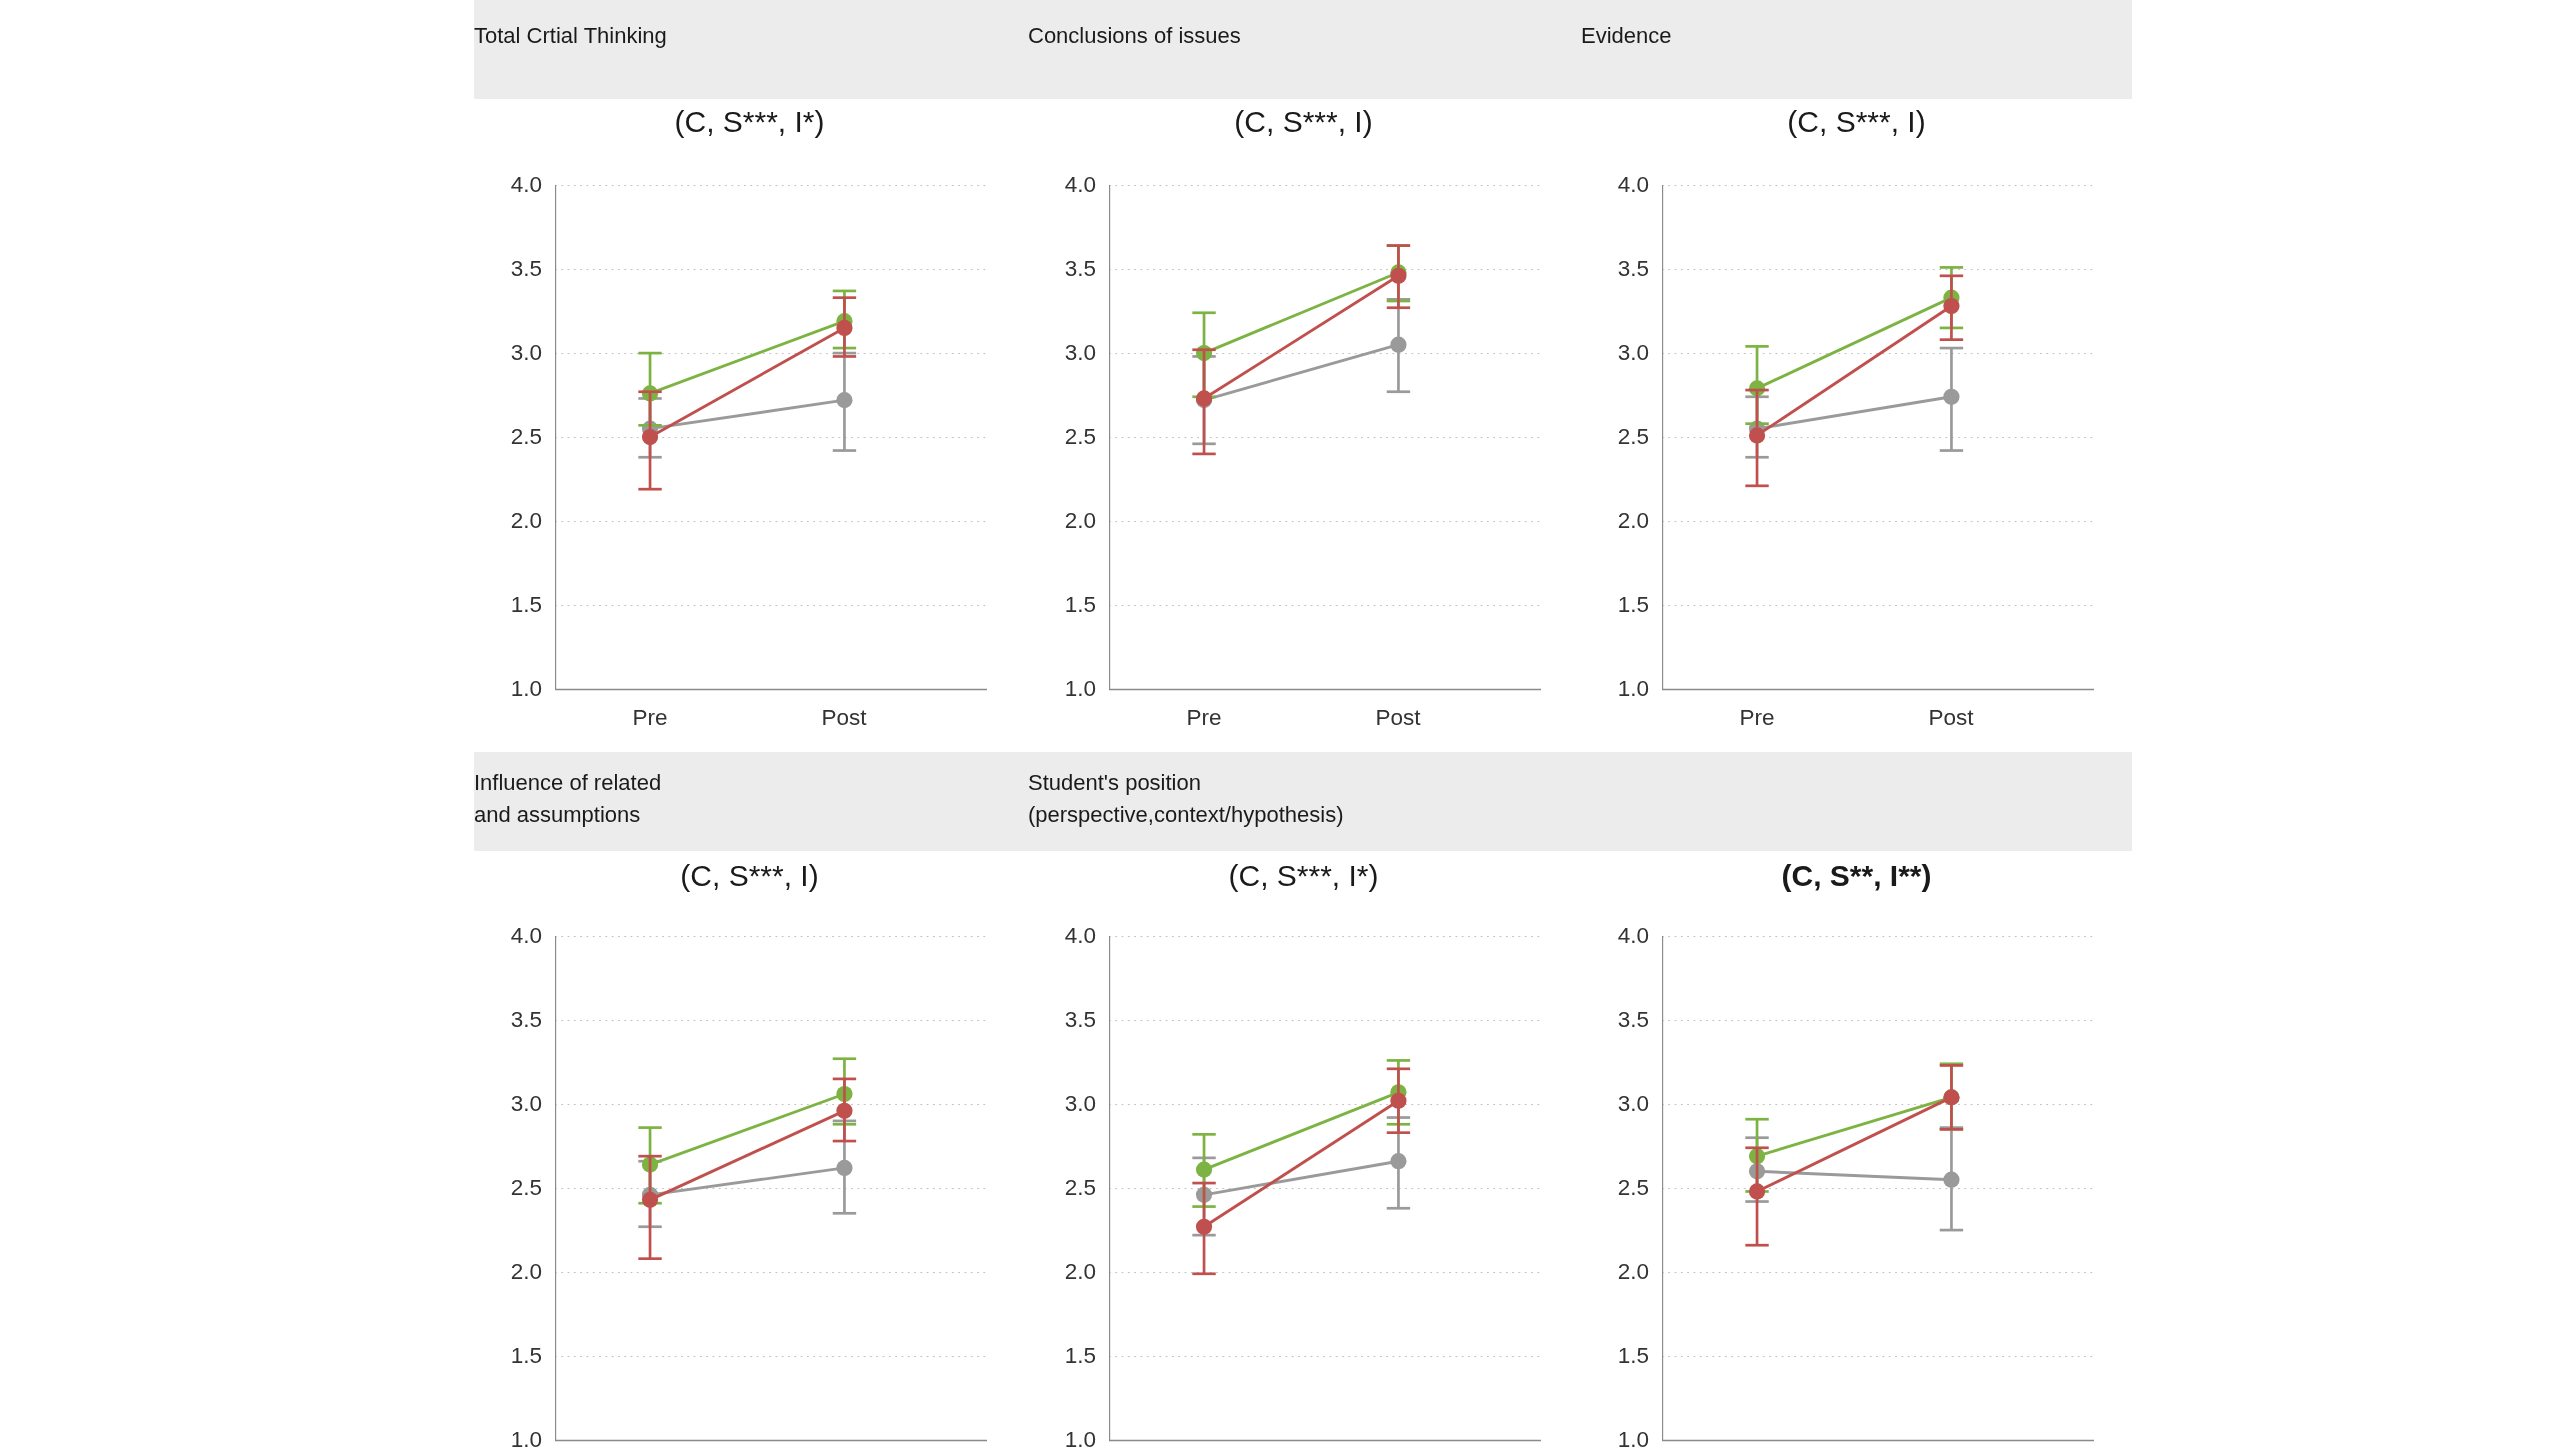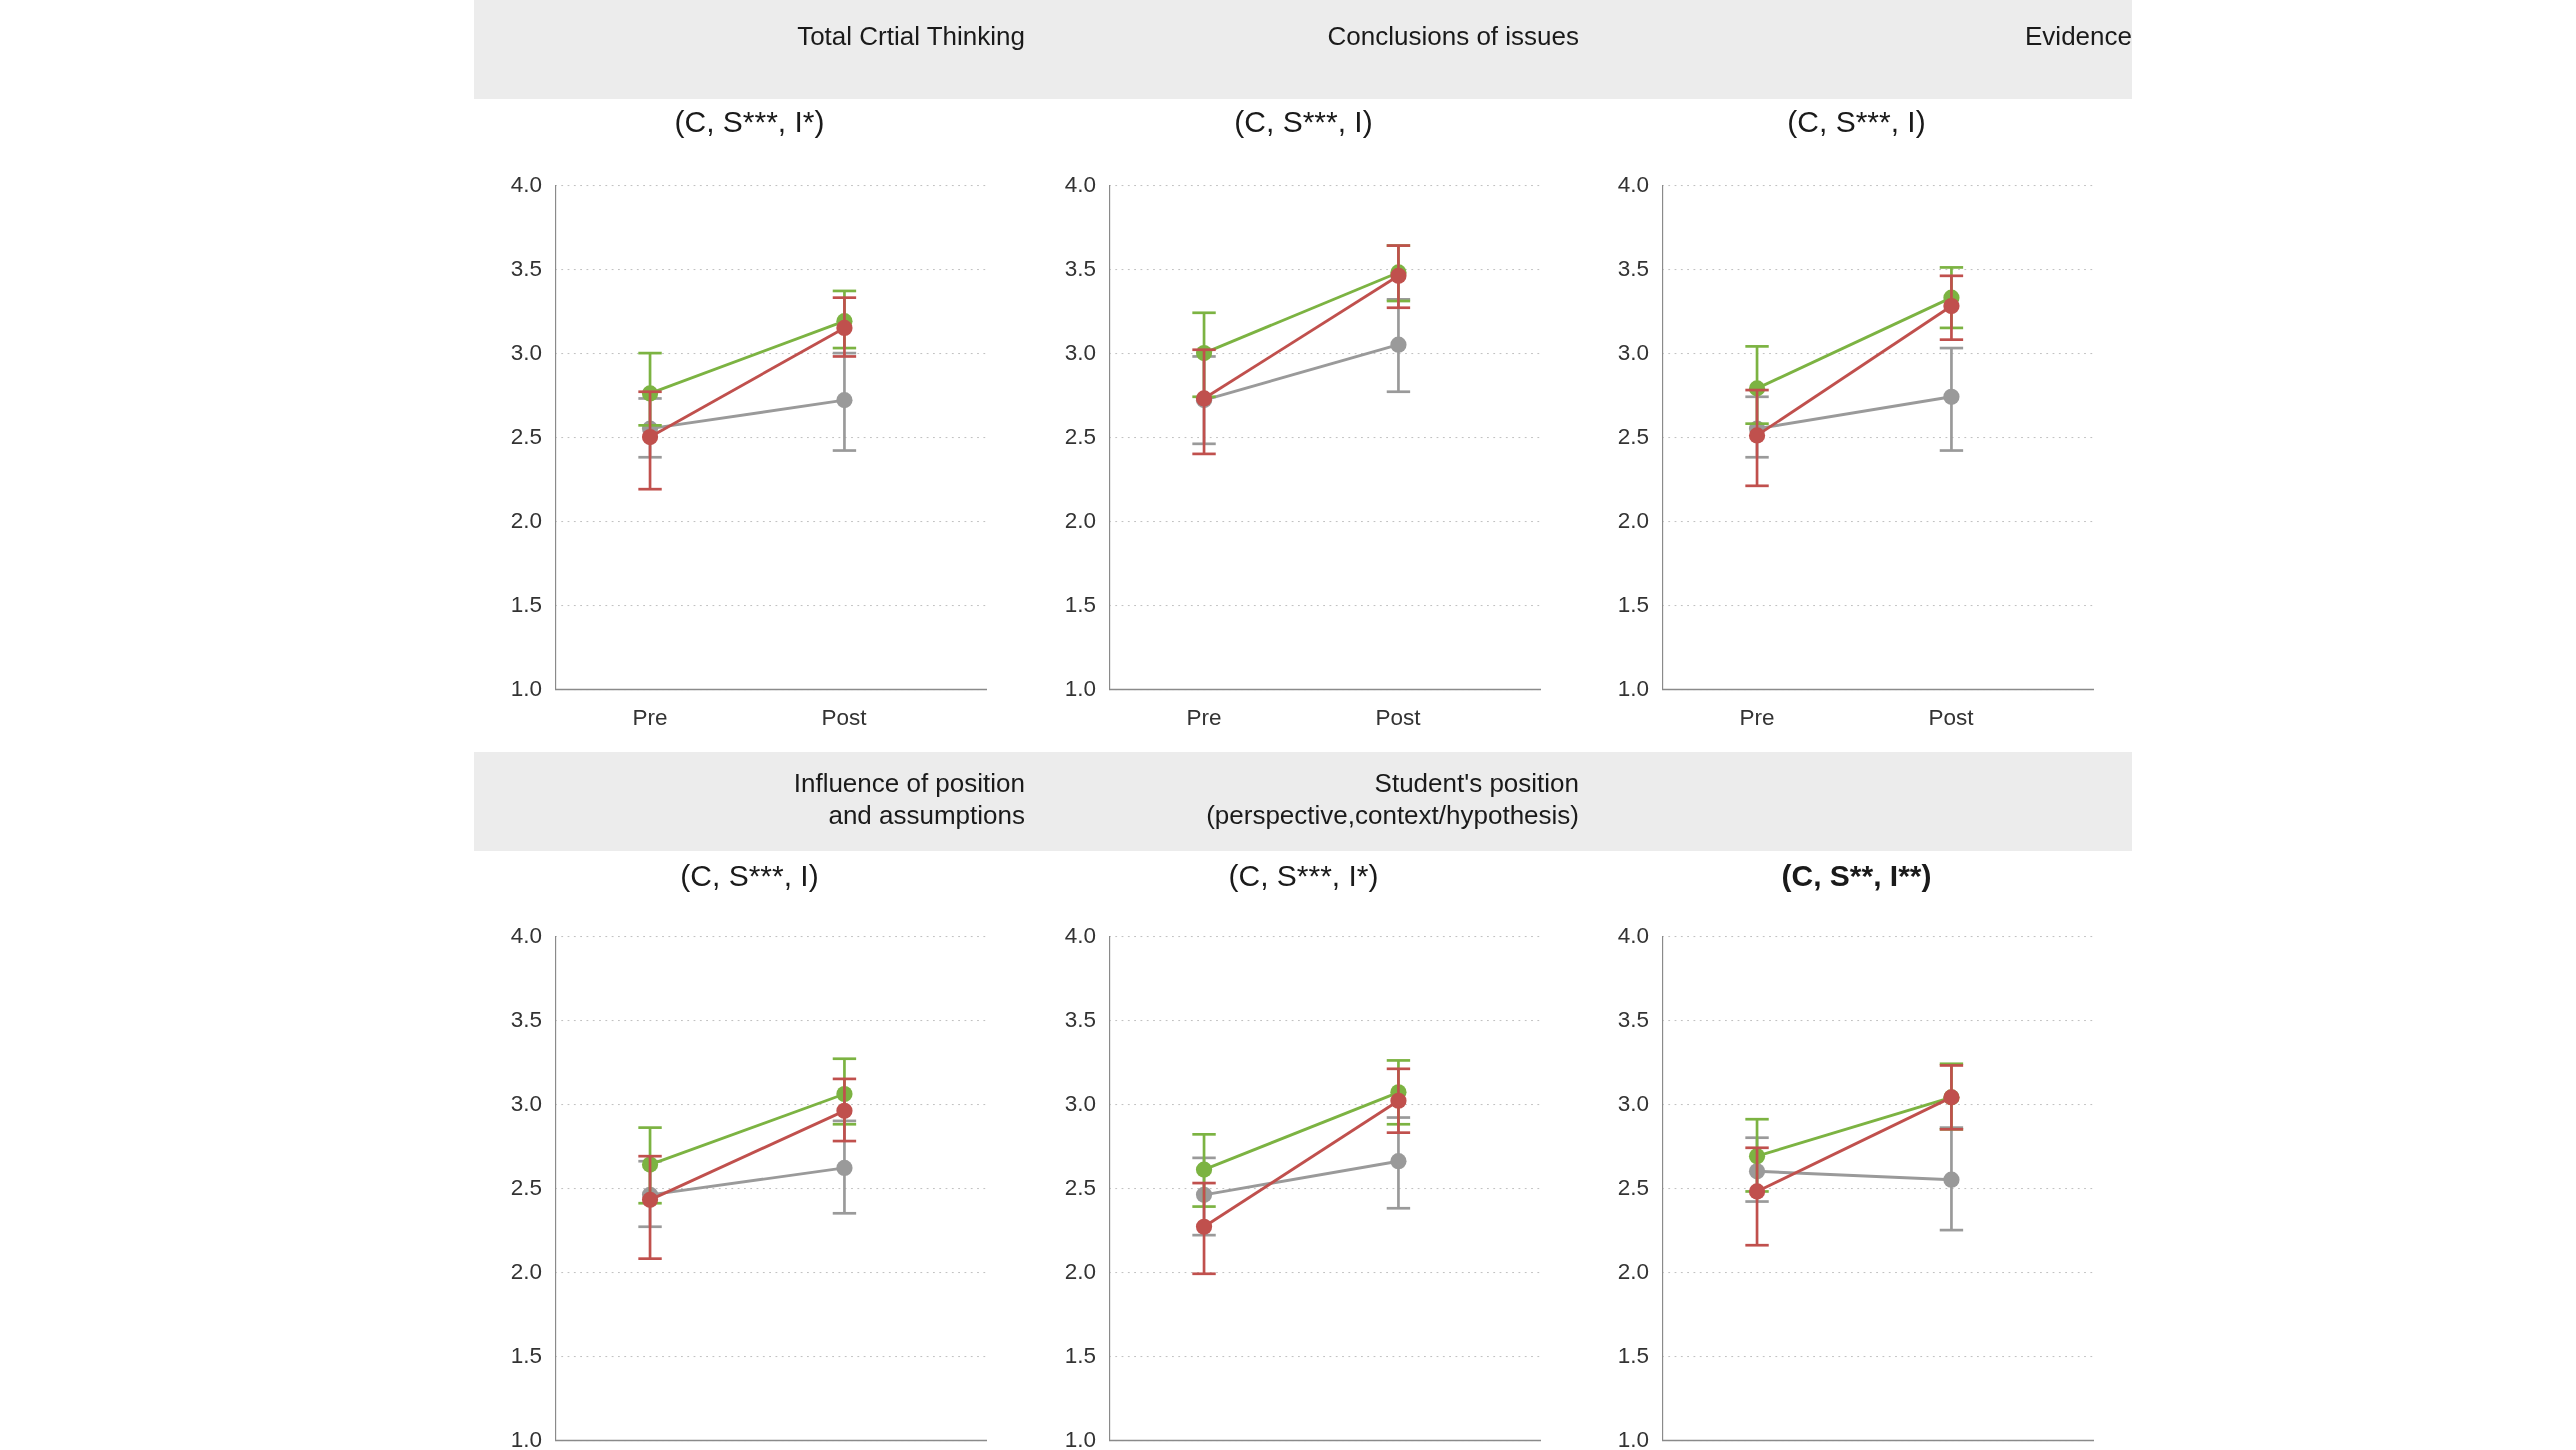--- a/index.html
+++ b/index.html
@@ -32,22 +32,22 @@
     background: #ececec;
   }
   .panel {
     position: absolute;
     top: 0;
   }
   .panel-title {
     position: absolute;
     left: 0;
     width: 100%;
-    text-align: right;
-    font-size: 26px;
+    text-align: left;
+    font-size: 22px;
     line-height: 32px;
     color: #1a1a1a;
     white-space: pre-line;
   }
   .panel-sub {
     position: absolute;
     left: 0;
     width: 100%;
     text-align: center;
     font-size: 30px;
@@ -252,21 +252,21 @@
         <div class="ytick-label" style="left: 0px; width: 68px; top: 605px;">1.5</div>
         <div class="ytick-label" style="left: 0px; width: 68px; top: 521px;">2.0</div>
         <div class="ytick-label" style="left: 0px; width: 68px; top: 437px;">2.5</div>
         <div class="ytick-label" style="left: 0px; width: 68px; top: 353px;">3.0</div>
         <div class="ytick-label" style="left: 0px; width: 68px; top: 269px;">3.5</div>
         <div class="ytick-label" style="left: 0px; width: 68px; top: 185px;">4.0</div>
         <div class="xtick-label" style="left: 113px; width: 126px; top: 705px;">Pre</div>
         <div class="xtick-label" style="left: 307px; width: 126px; top: 705px;">Post</div>
       </div>
       <div class="panel" style="left: 474px; top: 0px; width: 551px; height: 1451px;">
-        <div class="panel-title" style="top: 767px;">Influence of position
+        <div class="panel-title" style="top: 767px;">Influence of related
 and assumptions</div>
         <div class="panel-sub" style="top: 860px;">(C, S***, I)</div>
         <div class="plot" style="left: 81px; top: 936px; width: 432px; height: 504px;">
           <svg width="432" height="506" viewBox="0 0 480 562">
             <line x1="0" x2="480" y1="560.5" y2="560.5" stroke="#b8b8b8" stroke-width="1" stroke-dasharray="2,5"></line>
             <line x1="0" x2="480" y1="467.1666666666667" y2="467.1666666666667" stroke="#b8b8b8" stroke-width="1" stroke-dasharray="2,5"></line>
             <line x1="0" x2="480" y1="373.83333333333337" y2="373.83333333333337" stroke="#b8b8b8" stroke-width="1" stroke-dasharray="2,5"></line>
             <line x1="0" x2="480" y1="280.5" y2="280.5" stroke="#b8b8b8" stroke-width="1" stroke-dasharray="2,5"></line>
             <line x1="0" x2="480" y1="187.16666666666669" y2="187.16666666666669" stroke="#b8b8b8" stroke-width="1" stroke-dasharray="2,5"></line>
             <line x1="0" x2="480" y1="93.83333333333331" y2="93.83333333333331" stroke="#b8b8b8" stroke-width="1" stroke-dasharray="2,5"></line>

